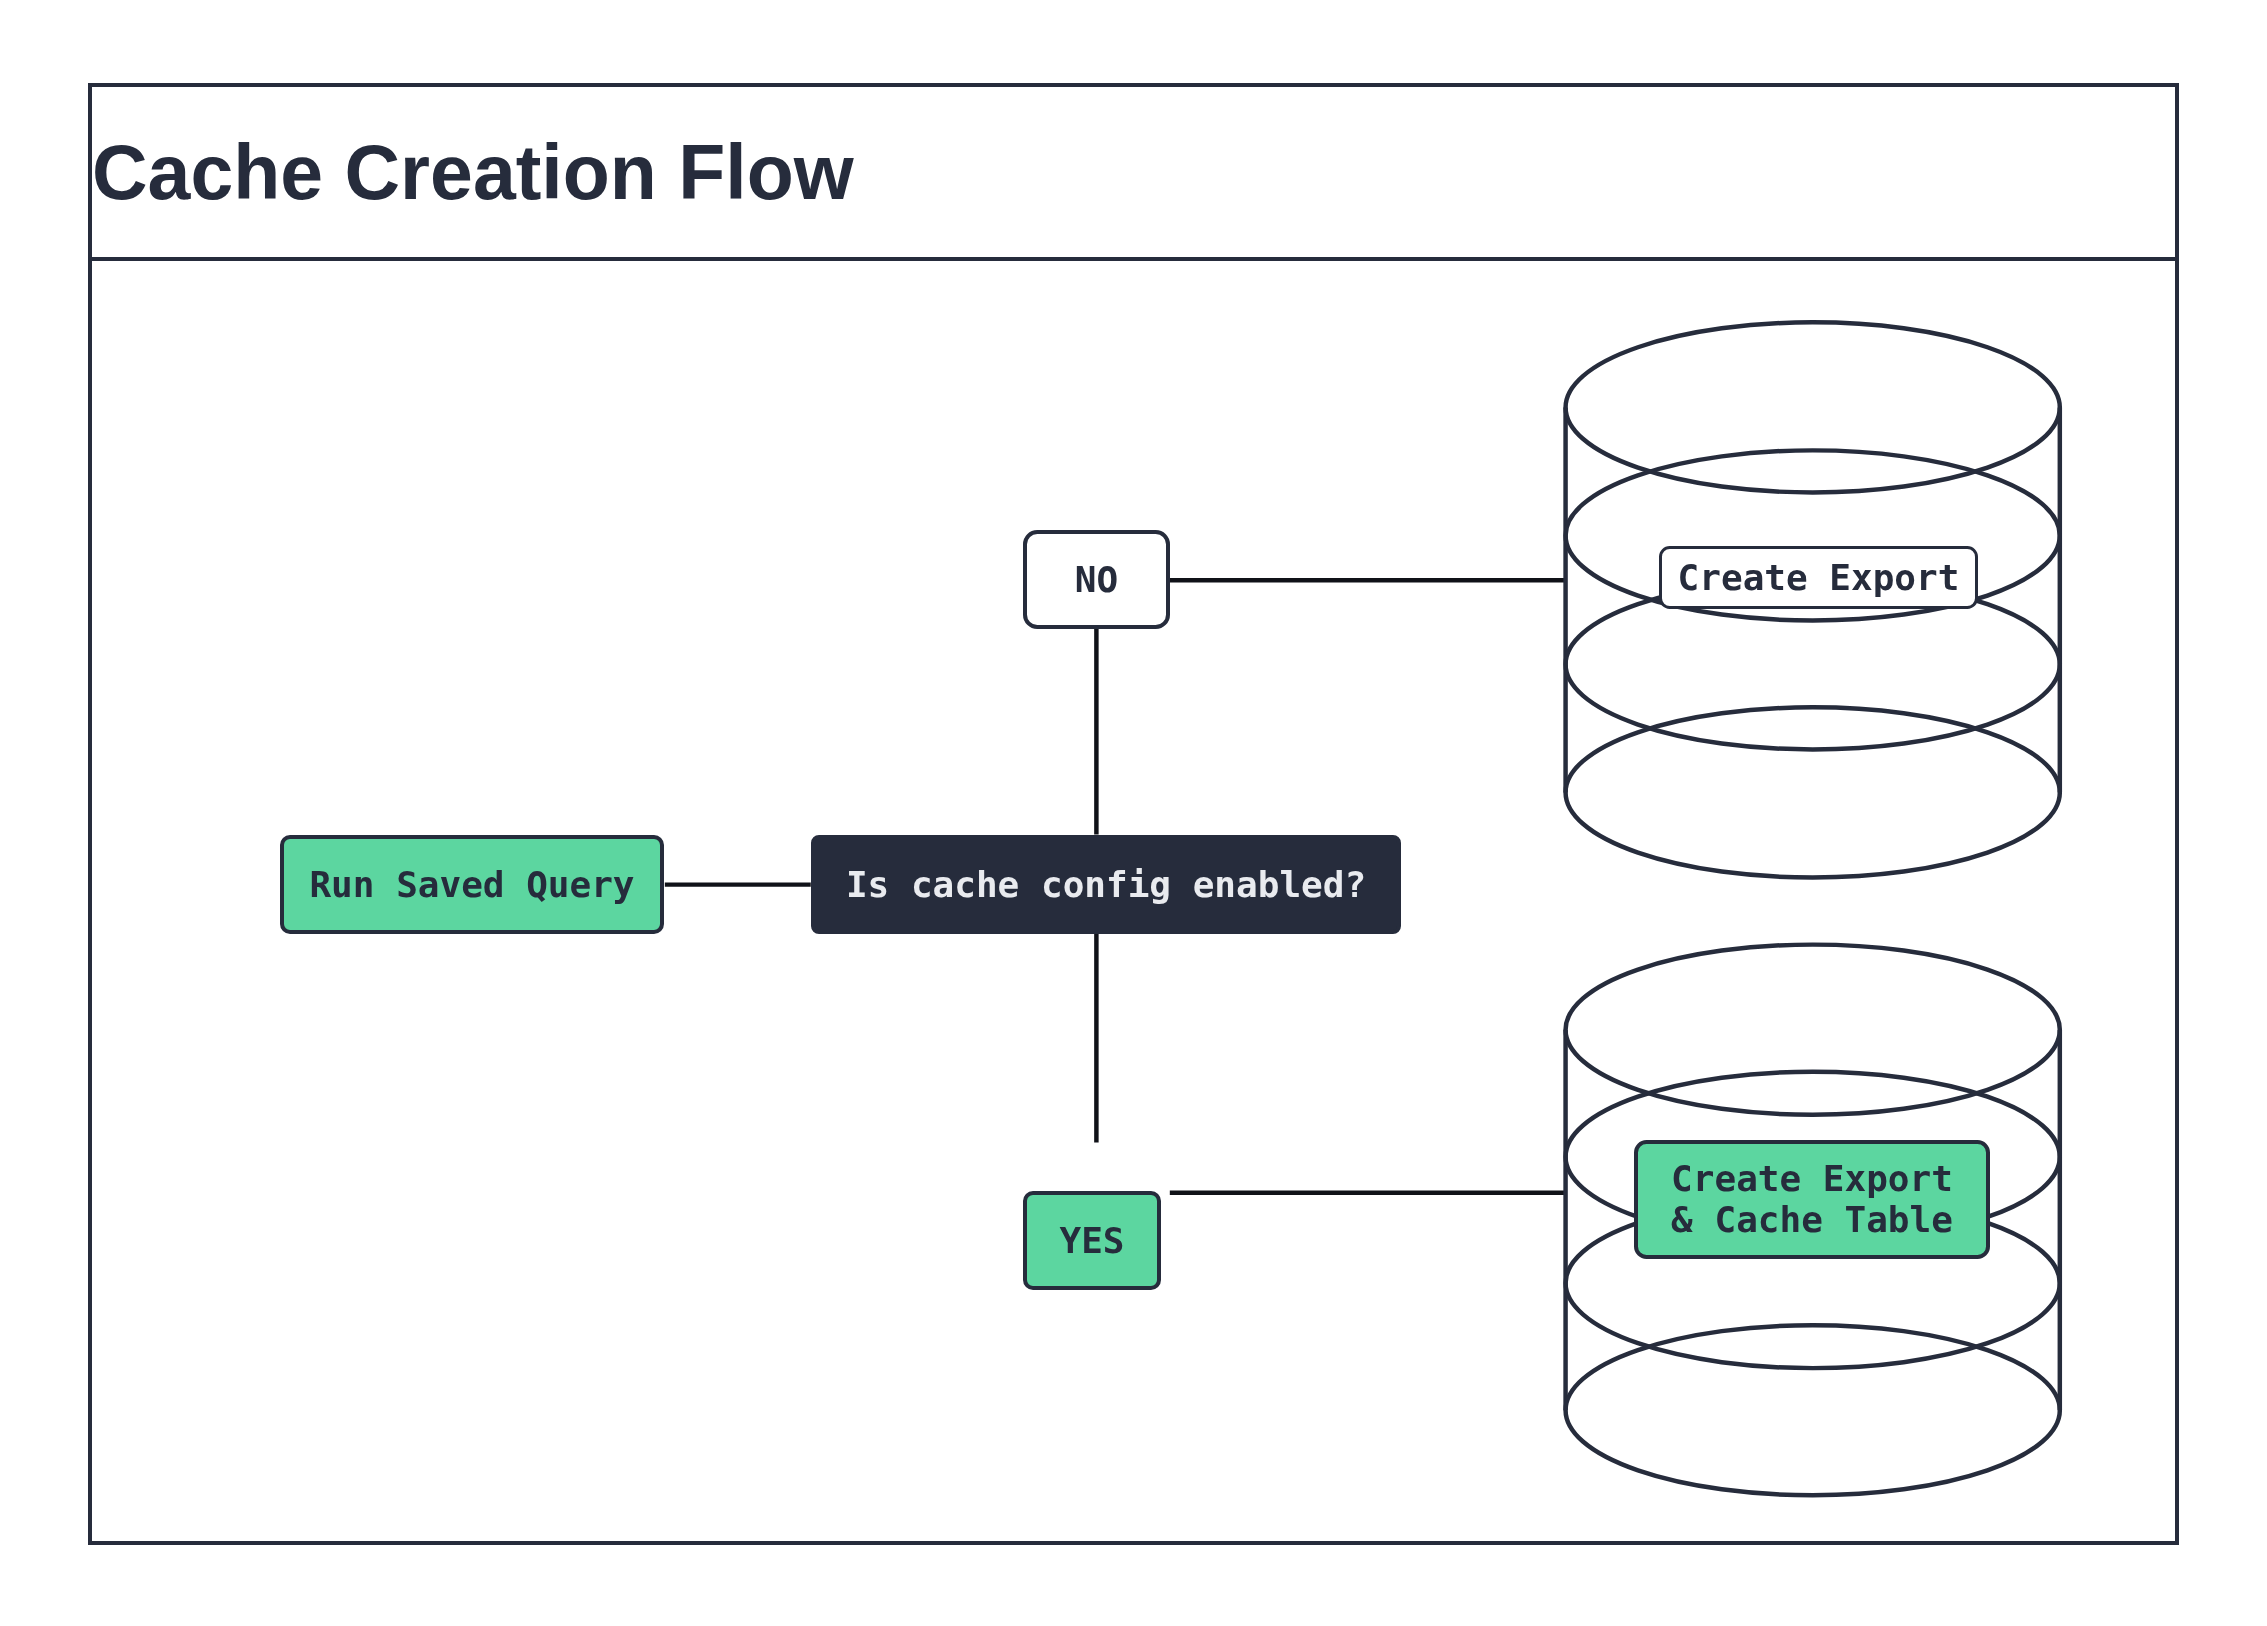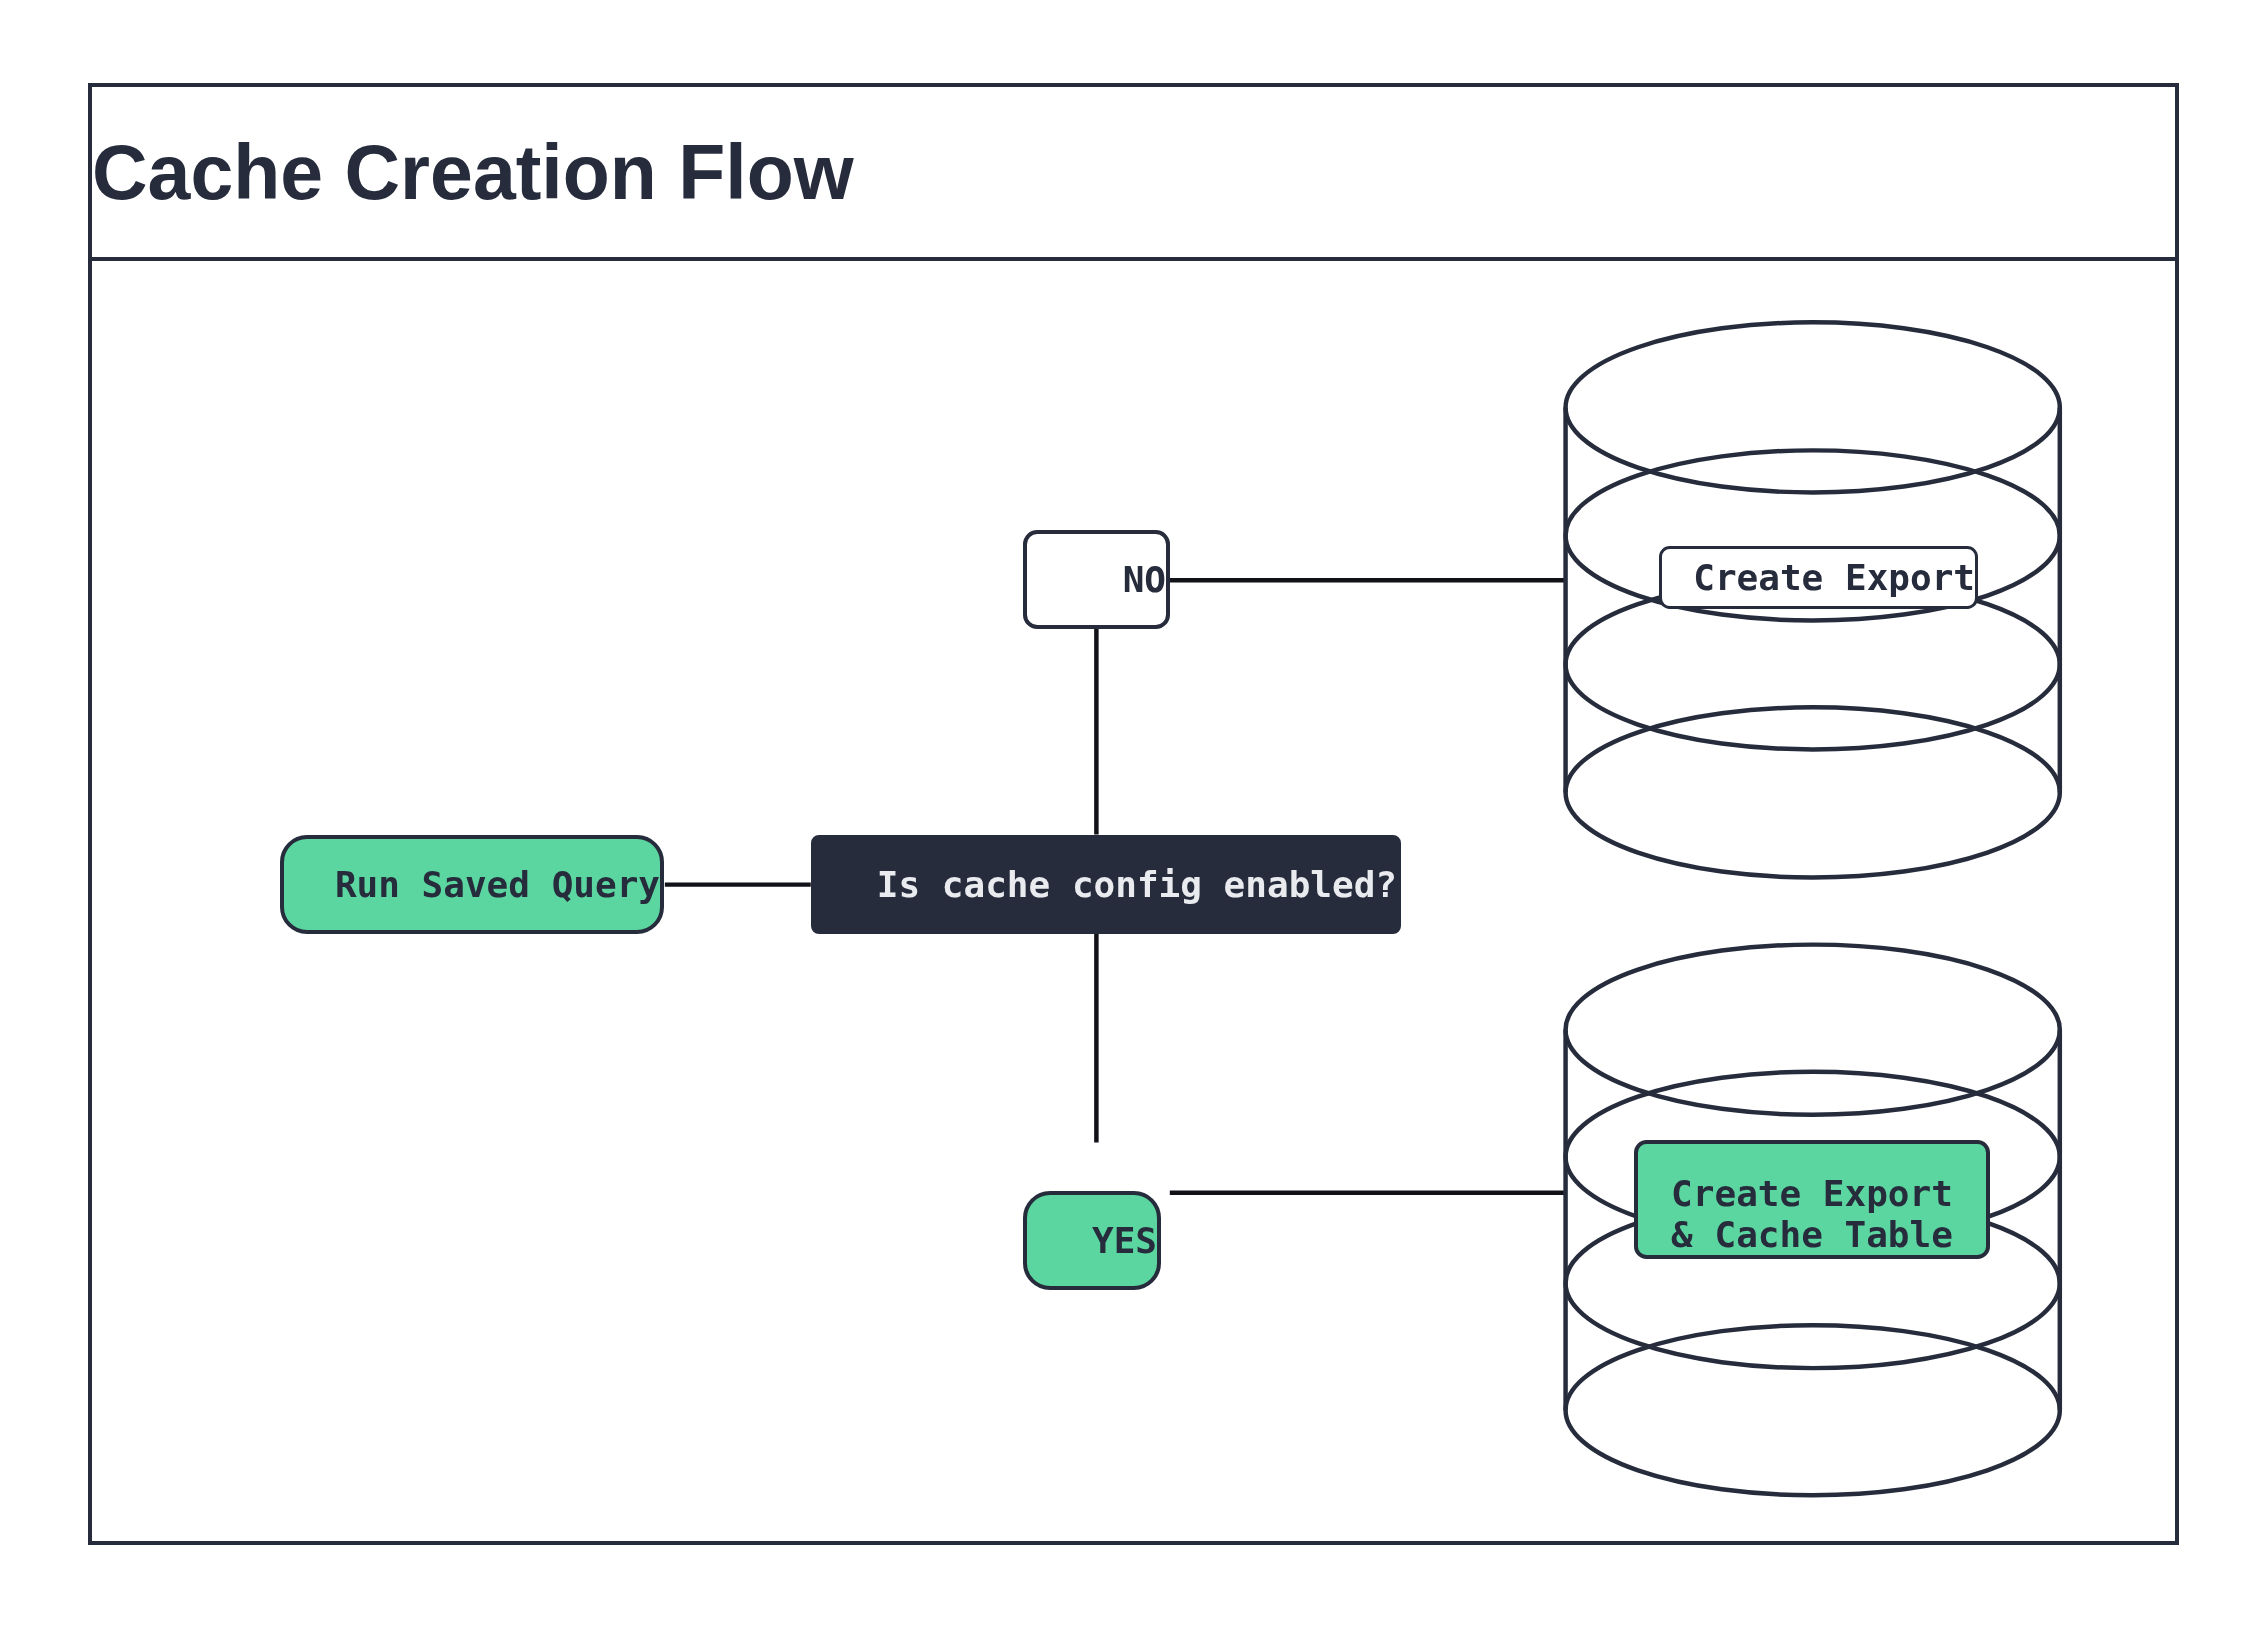--- a/index.html
+++ b/index.html
@@ -19,23 +19,23 @@
   .title-bar{position:absolute;left:88px;top:83px;width:2091px;height:178px;
              border:4.5px solid var(--c-navy);display:flex;align-items:center;
              }
   .title-text{font-family:"Liberation Sans", sans-serif;font-weight:700;
               font-size:77px;letter-spacing:0px;color:var(--c-navy);line-height:1;}
   
   svg.layer{position:absolute;left:0;top:0;width:2268px;height:1626px;}
   .cyl{stroke:var(--c-navy);stroke-width:5;fill:none;}
   .conn{stroke:var(--c-line);stroke-width:5;fill:none;}
   
-  .node{position:absolute;display:flex;align-items:center;justify-content:flex-end;
+  .node{position:absolute;display:flex;align-items:center;justify-content:center;
         font-size:36px;font-weight:700;color:var(--c-navy);text-align:center;}
-  .node-green{background:var(--c-green);border:4.5px solid var(--c-navy);border-radius:27px;}
+  .node-green{background:var(--c-green);border:4.5px solid var(--c-navy);border-radius:10px;}
   .node-white{background:var(--c-white);border:4.5px solid var(--c-navy);border-radius:14.3px;}
   .node-dark{background:var(--c-navy);border:4.5px solid var(--c-navy);border-radius:8px;
              color:var(--c-light-text);}
   .start-node{left:280px;top:835px;width:384px;height:99px;}
   .decision-node{left:811px;top:835px;width:590px;height:99px;}
   .no-node{left:1023px;top:530px;width:147px;height:99px;}
   .yes-node{left:1023px;top:1177px;width:138px;height:99px;margin-top:14px;}
   .db-label-export{left:1659px;top:546px;width:319px;height:63px;border-width:3.6px;border-radius:10.7px;}
   .db-label-cache{left:1634px;top:1140px;width:356px;height:119px;border-radius:12.5px;
                   flex-direction:column;line-height:1.12;}

